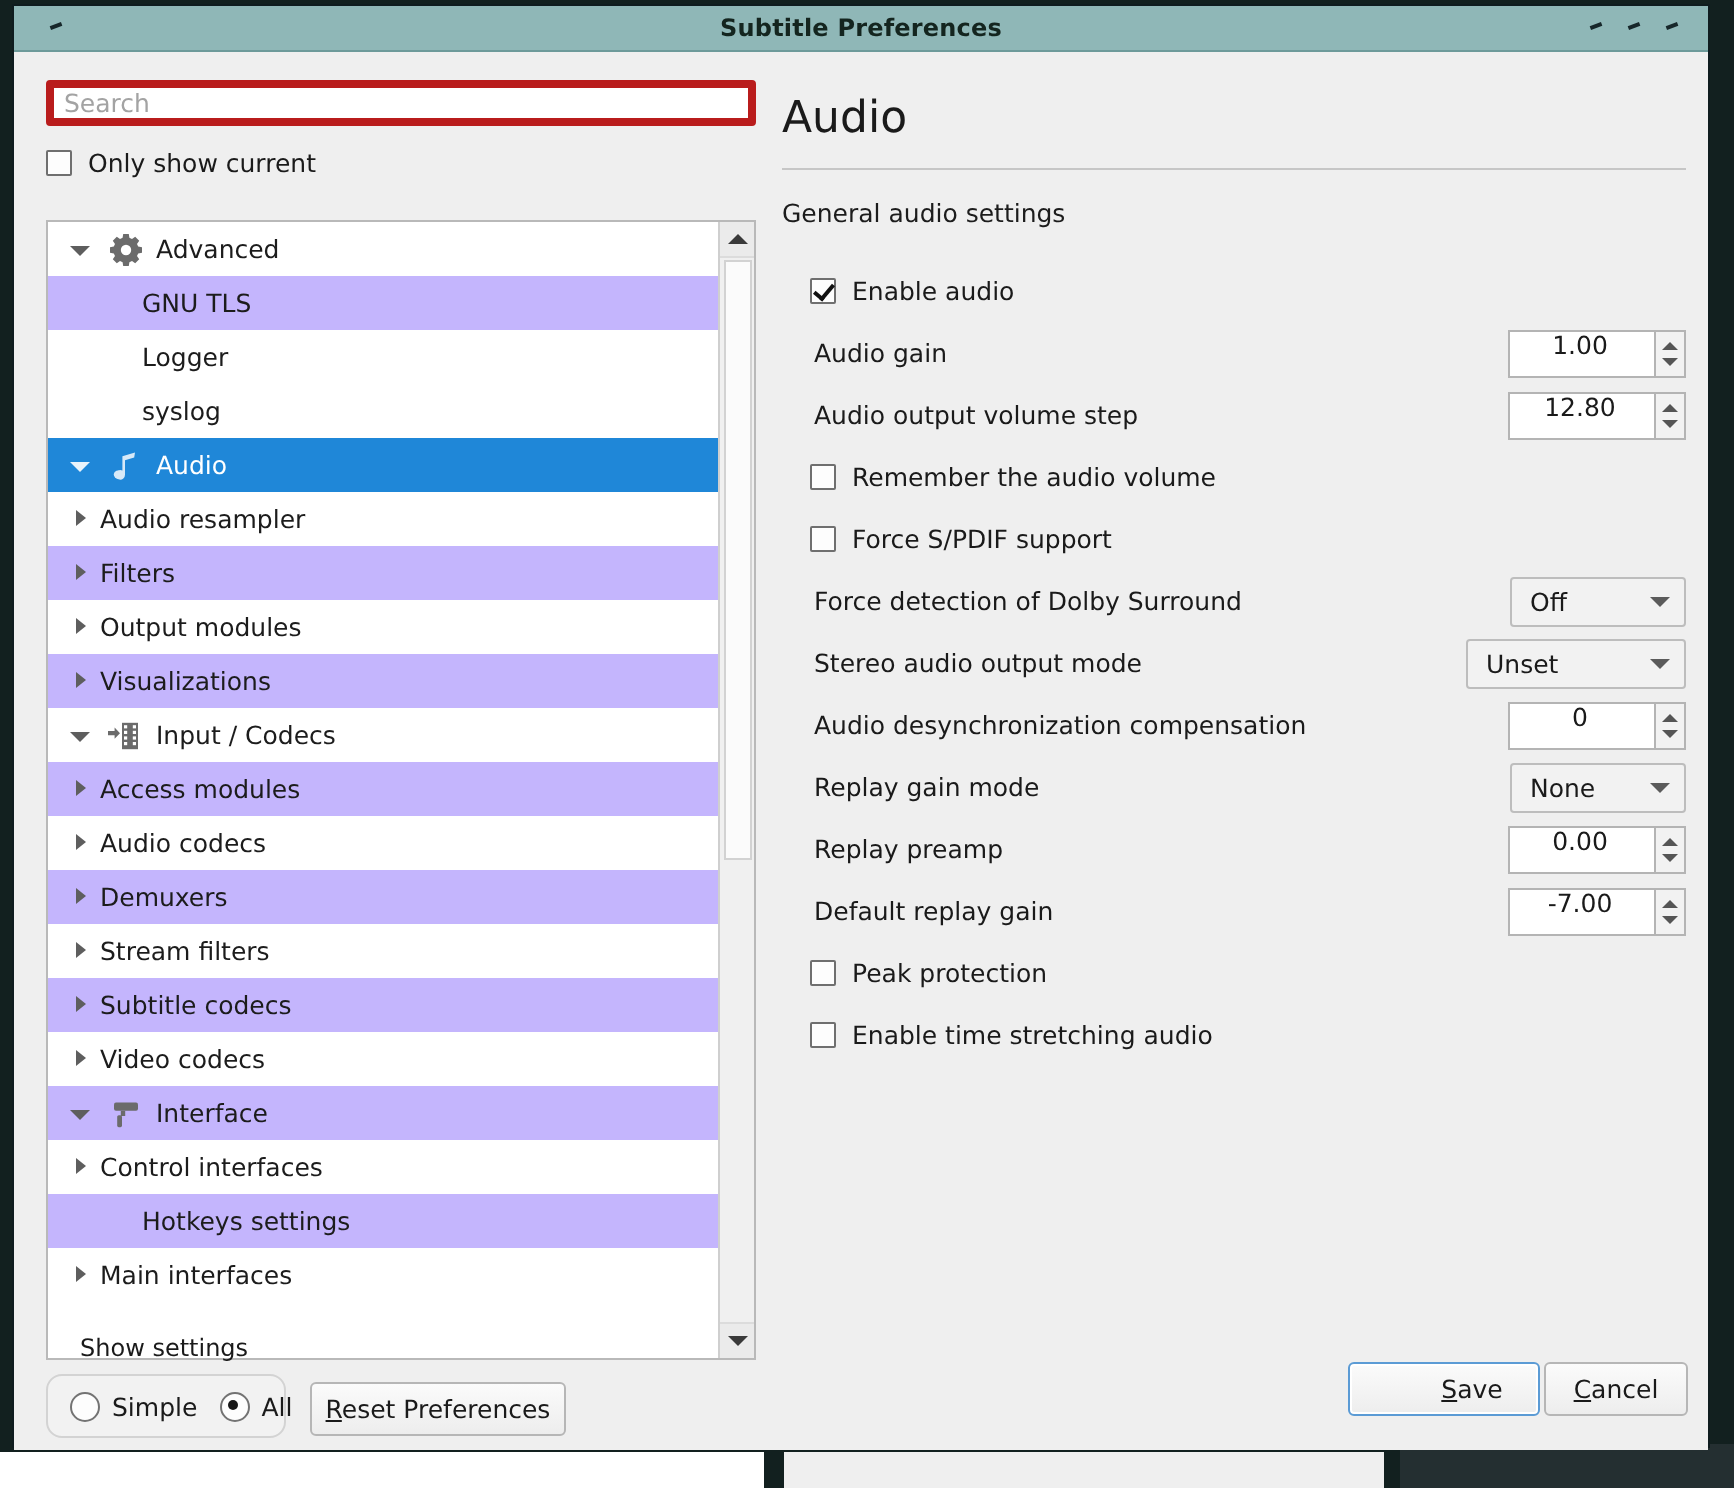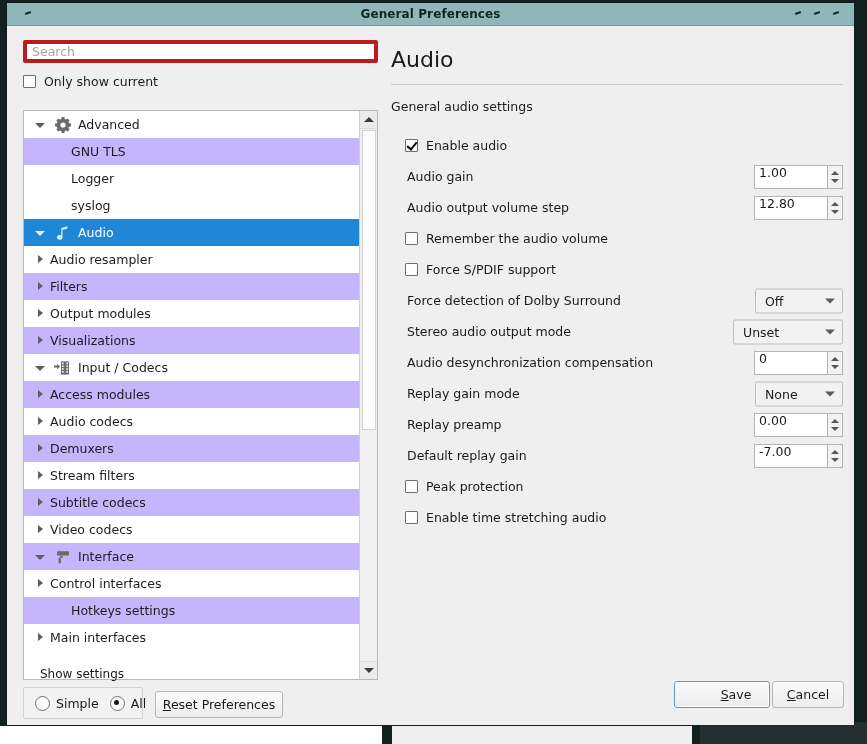--- a/index.html
+++ b/index.html
@@ -246,21 +246,21 @@
   }
   .spin {
     display: flex; align-items: stretch; height: 24px;
   }
   .spin input {
     width: 73px; height: 24px;
     box-sizing: border-box;
     border: 1px solid #b4b4b4;
     border-right: none;
     background: #ffffff;
-    text-align: left;
+    text-align: center;
     font-size: 12.5px;
     color: #1a1a1a;
     padding: 0 6px 8px 4px;
     font-family: "DejaVu Sans", sans-serif;
   }
   .spin-btns {
     width: 16px; height: 24px;
     border: 1px solid #b4b4b4;
     background: #f2f2f2;
     box-sizing: border-box;
@@ -311,21 +311,21 @@
     position: absolute; left: 33px; top: 8px;
     font-size: 12px; color: #1a1a1a;
   }
   .radio-group {
     position: absolute; left: 16px; top: 28px;
     width: 120px; height: 32px;
     border: 1px solid #d3d3d3;
     background: #f2f2f2;
     box-sizing: border-box;
     display: flex; align-items: center;
-    border-radius: 2px;
+    border-radius: 8px;
   }
   .radio-item {
     display: flex; align-items: center;
     font-size: 12.5px; color: #1a1a1a;
     margin-left: 11px;
   }
   .radio {
     width: 13px; height: 13px;
     border: 1px solid #737373;
     border-radius: 50%;
@@ -375,21 +375,21 @@
 
 <div class="desktop">
   <div class="bg-strip-left"></div>
   <div class="bg-strip-right"></div>
   <div class="bg-strip-far"></div>
 
   <div class="window">
 
     <div class="titlebar">
       <span class="tb-left-mark"></span>
-      <span class="titlebar-text">General Preferences</span>
+      <span class="titlebar-text">Subtitle Preferences</span>
       <span class="tb-controls">
         <span class="tb-btn"></span>
         <span class="tb-btn"></span>
         <span class="tb-btn"></span>
       </span>
     </div>
 
     <div class="body-area">
 
       <div class="left-panel">

